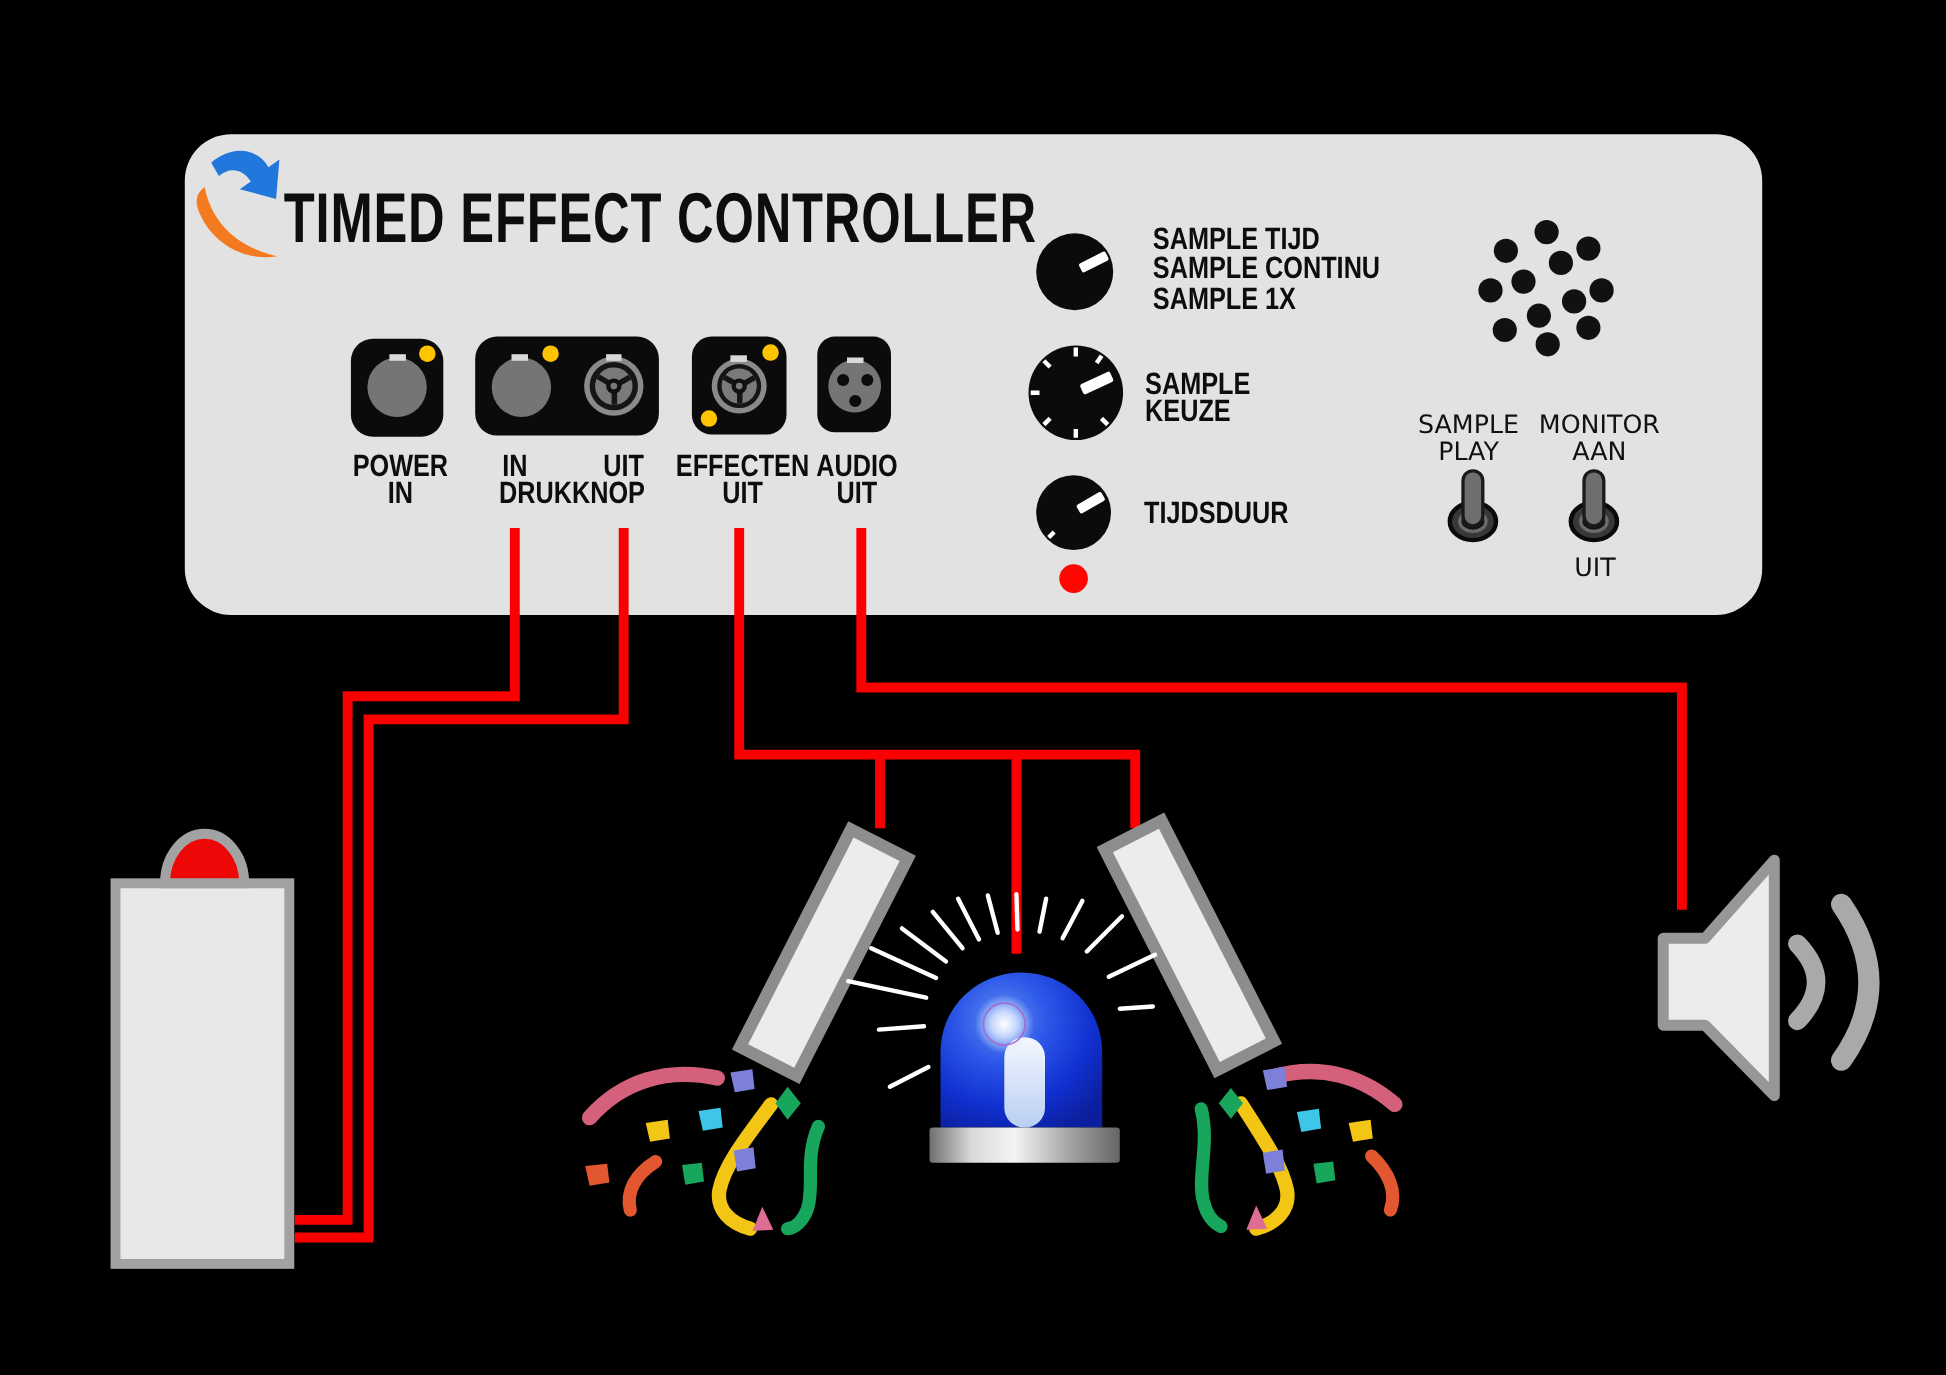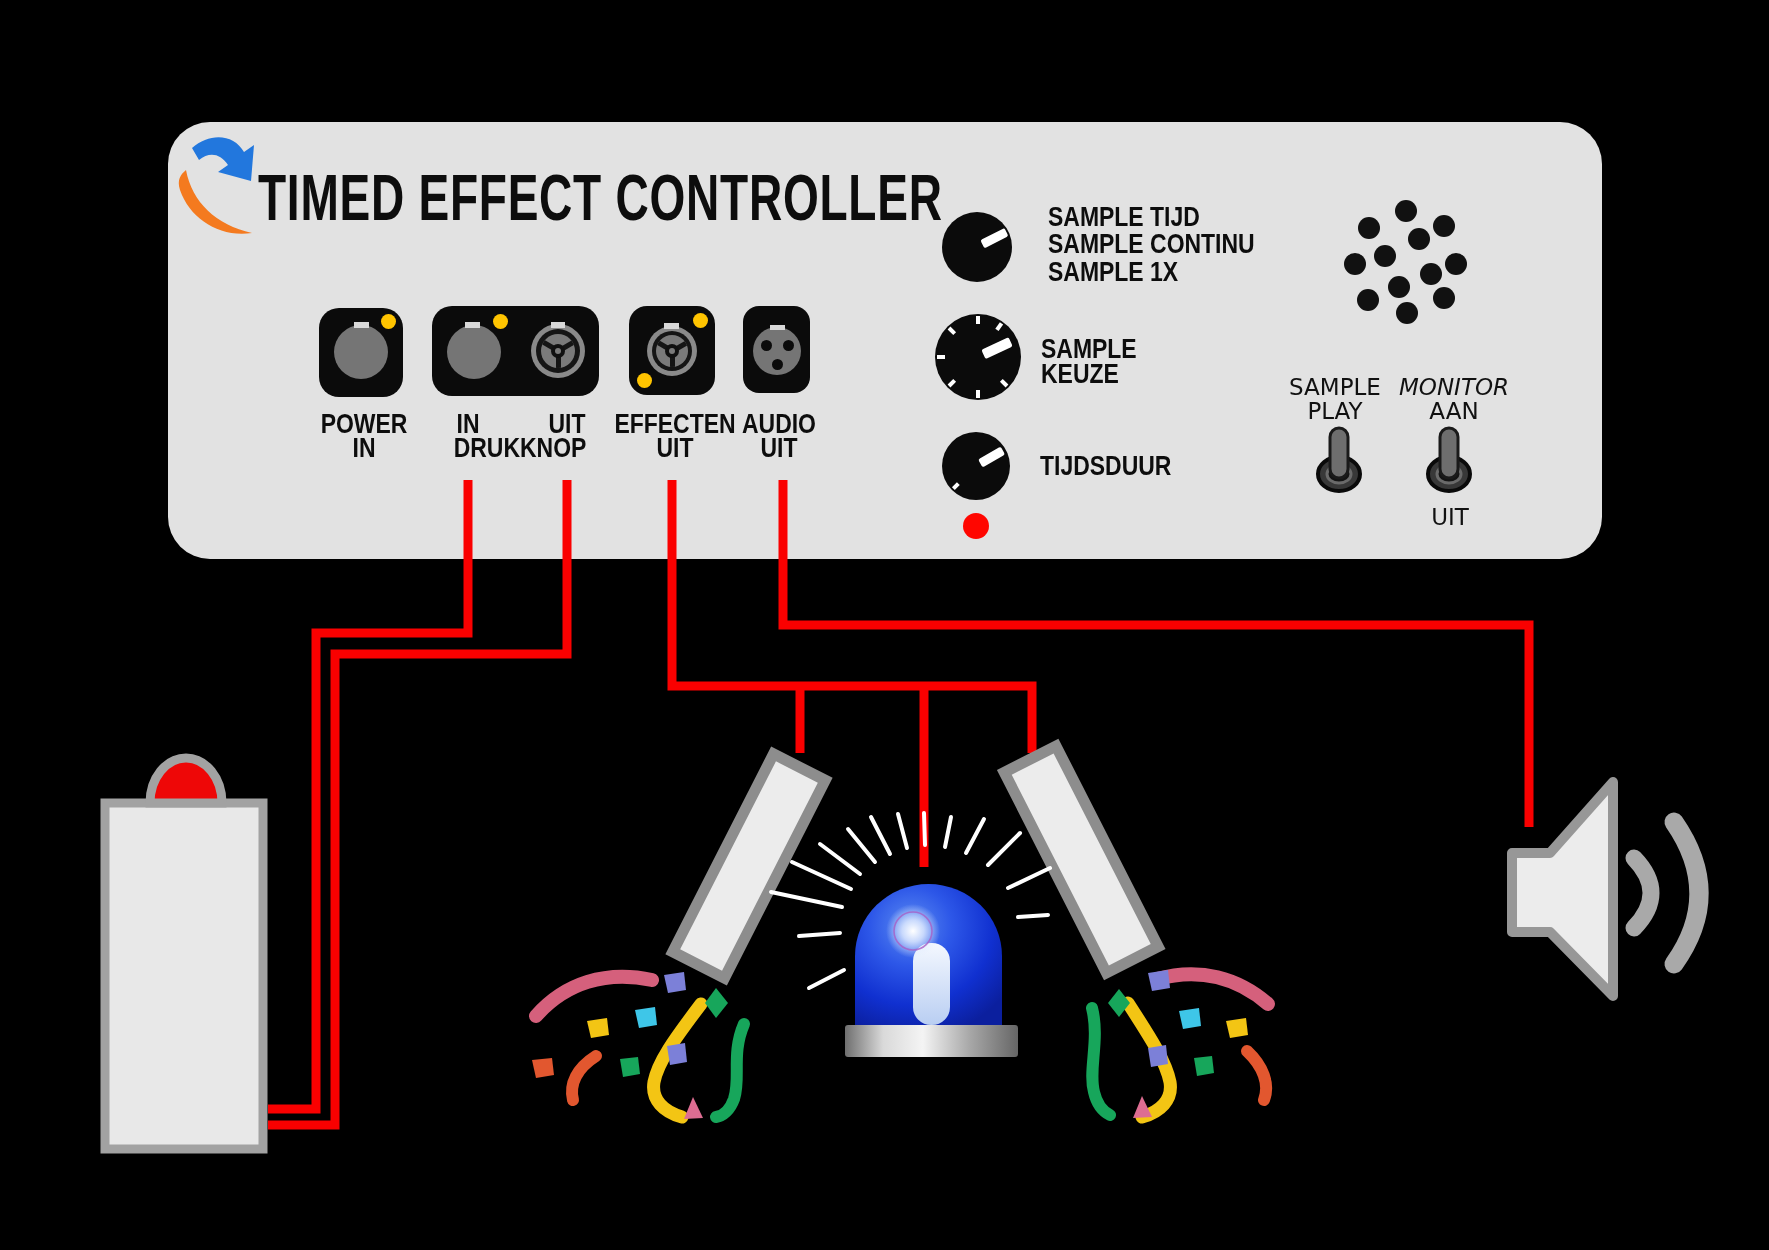--- a/index.html
+++ b/index.html
@@ -172,21 +172,21 @@
     <div class="dot" style="left:1445px;top:253px;"></div>
     <div class="dot" style="left:1420px;top:263px;"></div>
     <div class="dot" style="left:1388px;top:276px;"></div>
     <div class="dot" style="left:1433px;top:287px;"></div>
     <div class="dot" style="left:1357px;top:289px;"></div>
     <div class="dot" style="left:1396px;top:302px;"></div>
   </div>
 
   <div class="lbls" style="left:1225px;top:376px;">SAMPLE</div>
   <div class="lbls" style="left:1225px;top:400px;">PLAY</div>
-  <div class="lbls" style="left:1344px;top:376px;font-style:italic;">MONITOR</div>
+  <div class="lbls" style="left:1344px;top:376px;">MONITOR</div>
   <div class="lbls" style="left:1344px;top:400px;">AAN</div>
   <div class="lbls" style="left:1340px;top:506px;">UIT</div>
 
   <svg class="abs" style="left:1314px;top:424px;" width="50" height="72" viewBox="0 0 50 72">
     <ellipse cx="25" cy="50" rx="21" ry="17" fill="#383838" stroke="#0a0a0a" stroke-width="4"></ellipse>
     <ellipse cx="25" cy="50" rx="12" ry="9" fill="#141414" stroke="#6a6a6a" stroke-width="3"></ellipse>
     <rect x="16" y="4" width="18" height="50" rx="9" fill="#6e6e6e" stroke="#1a1a1a" stroke-width="3"></rect>
   </svg>
   <svg class="abs" style="left:1424px;top:424px;" width="50" height="72" viewBox="0 0 50 72">
     <ellipse cx="25" cy="50" rx="21" ry="17" fill="#383838" stroke="#0a0a0a" stroke-width="4"></ellipse>

